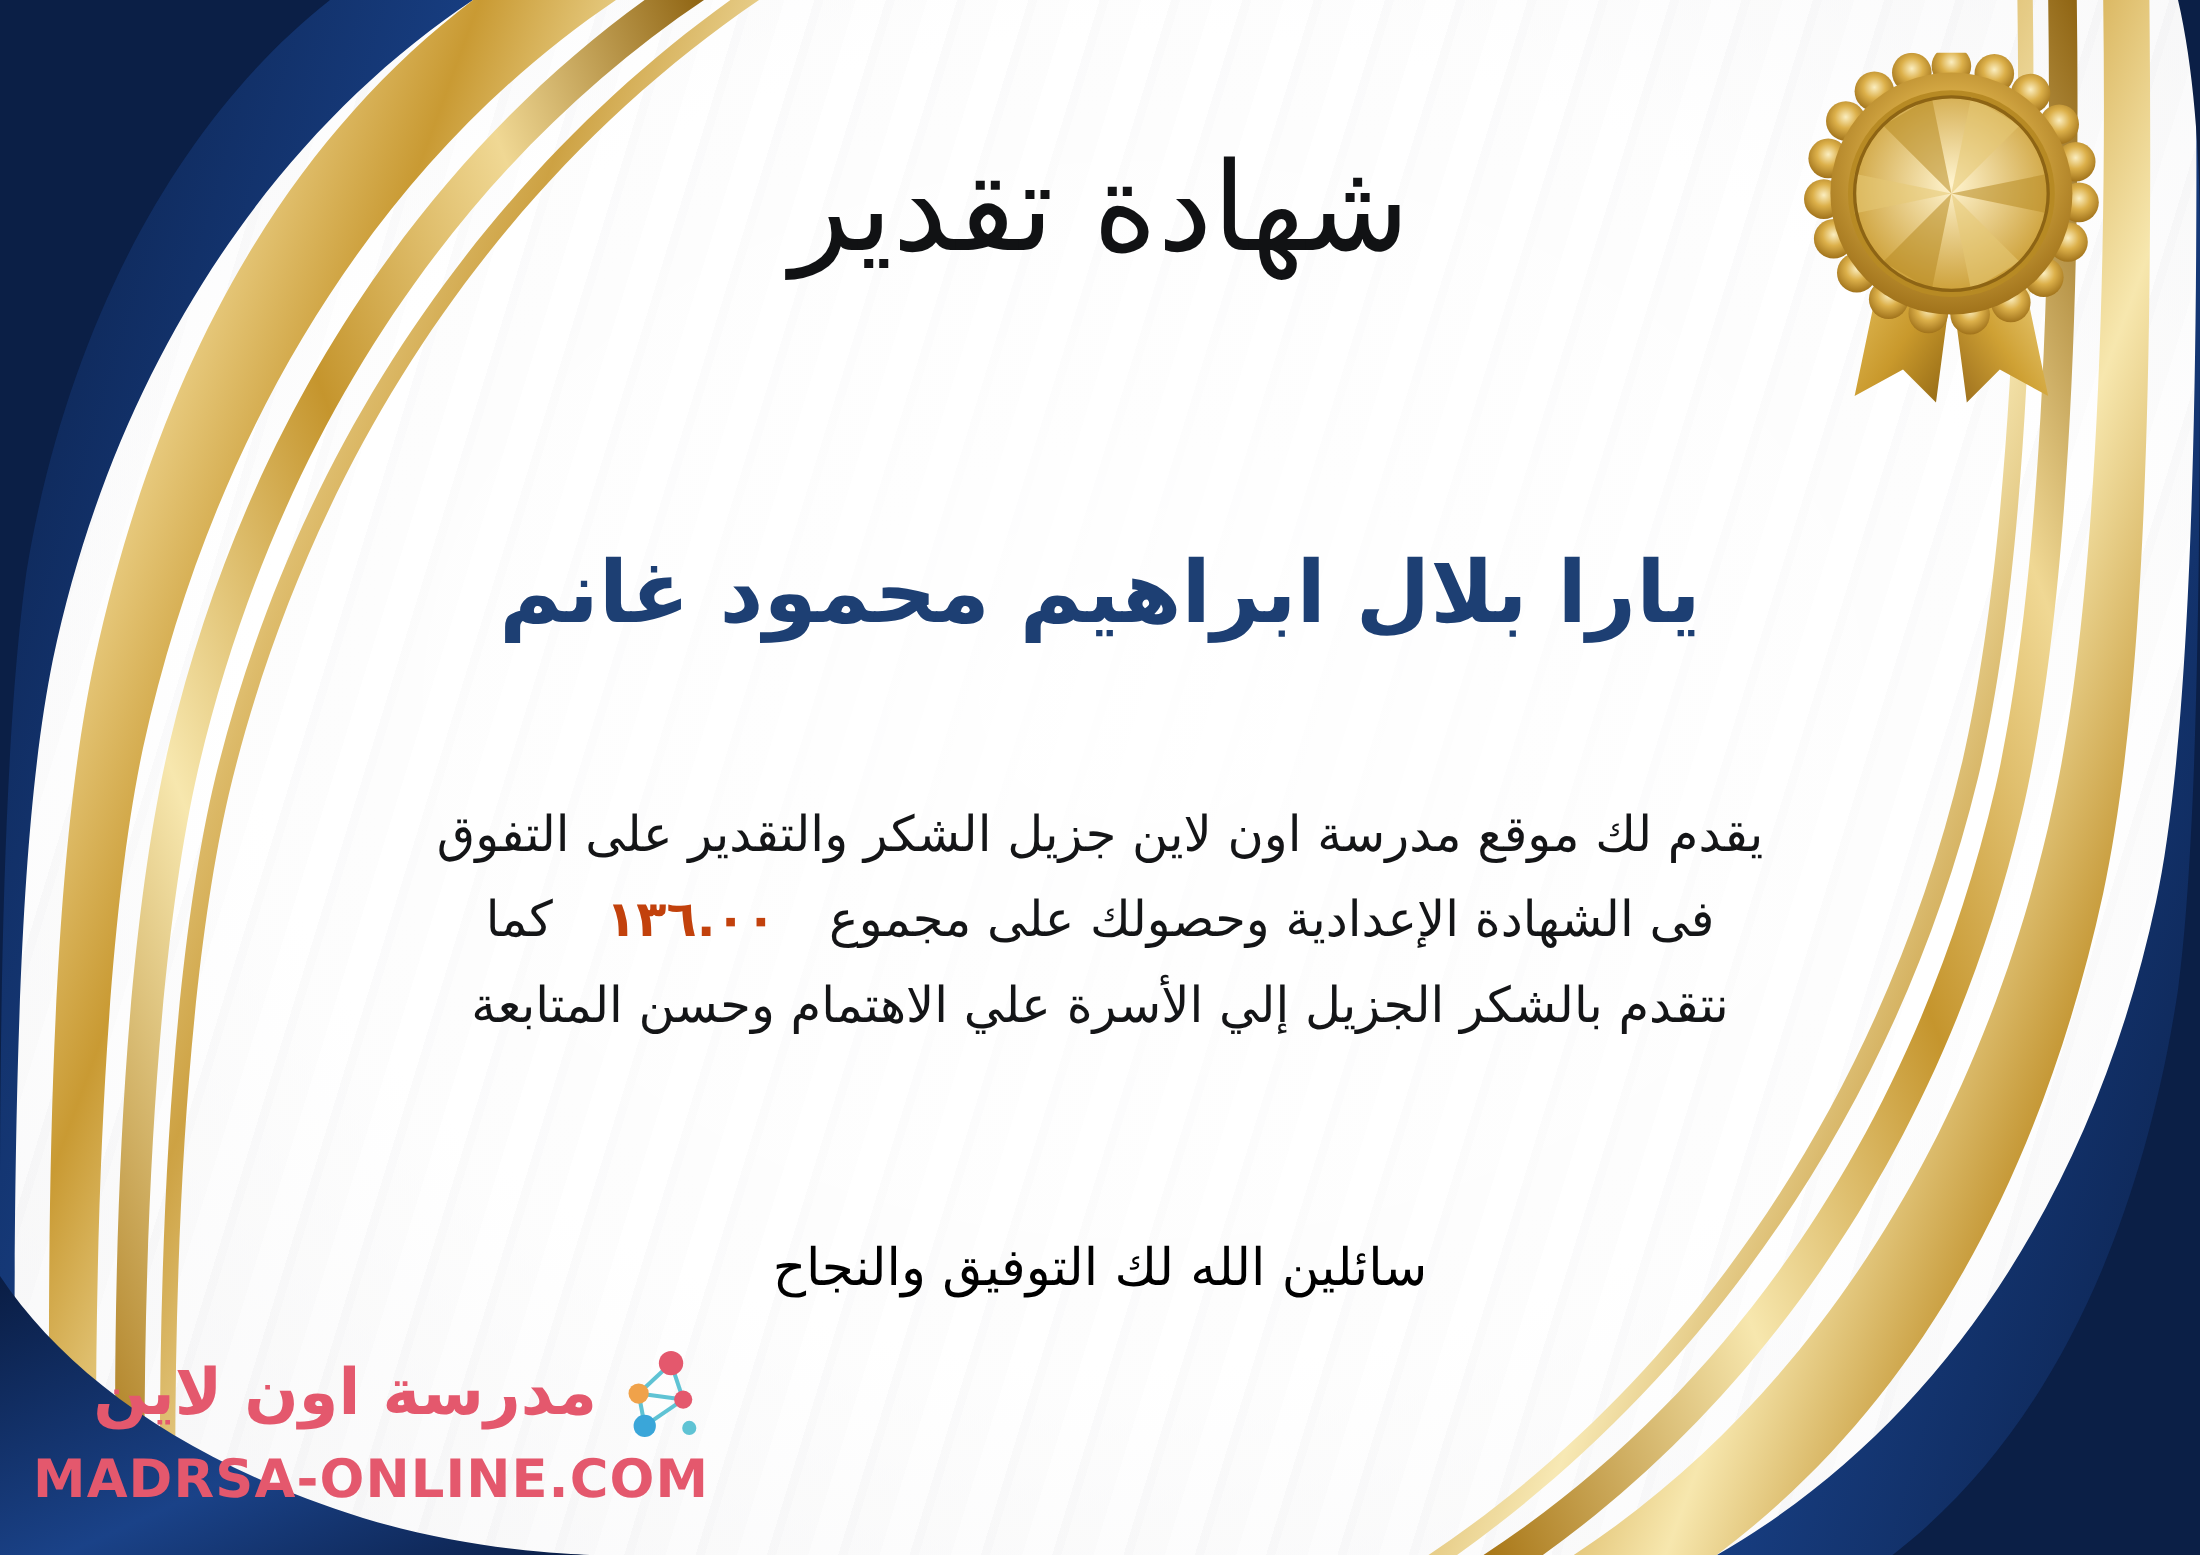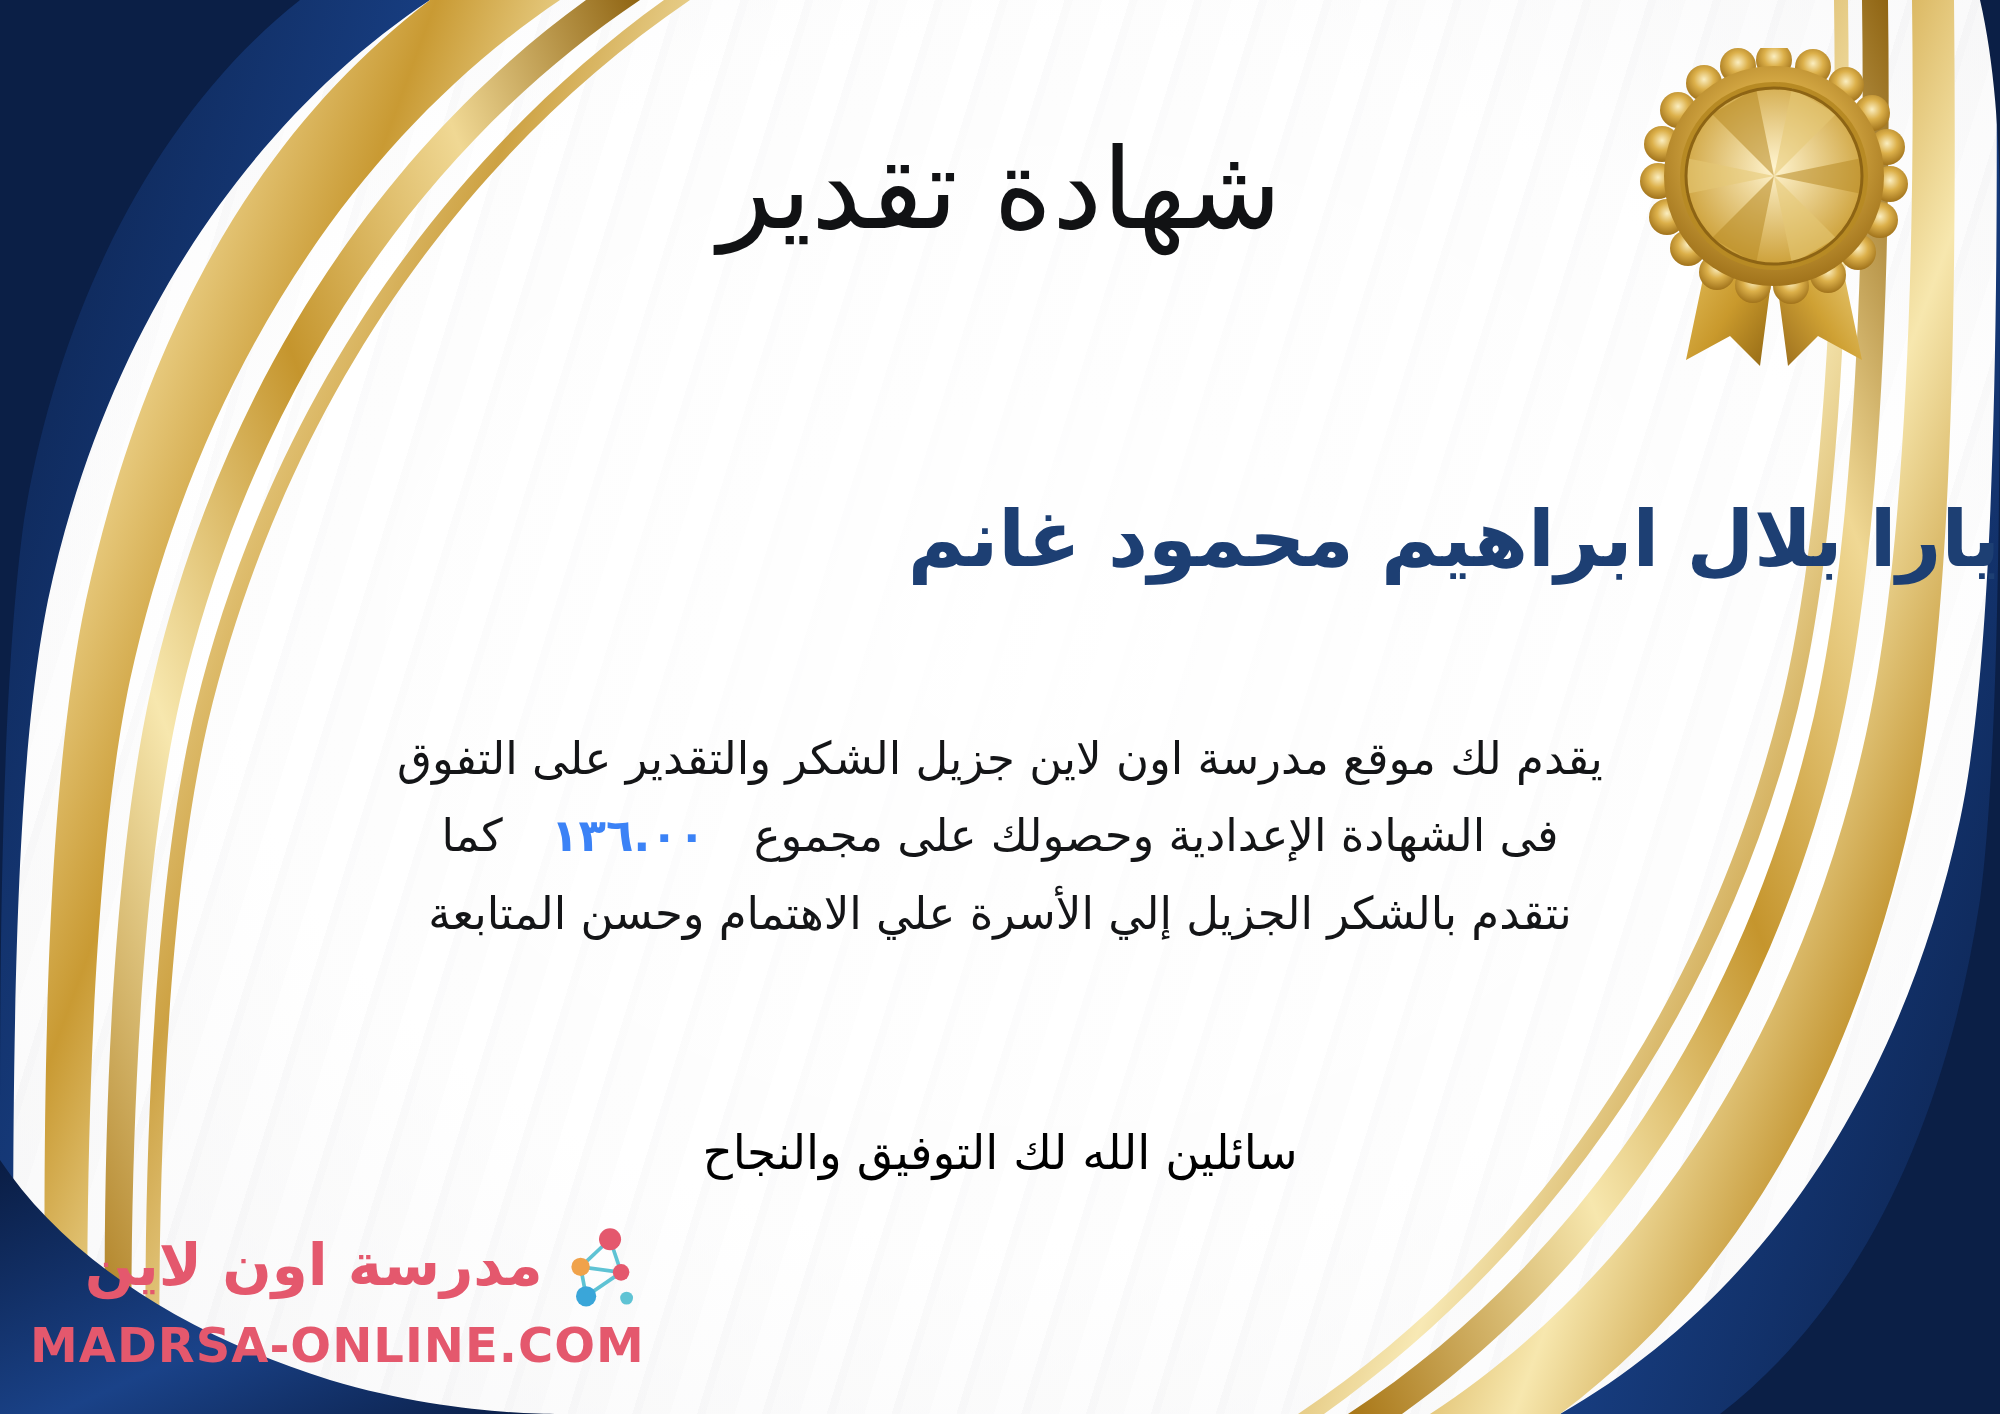--- a/index.html
+++ b/index.html
@@ -74,20 +74,21 @@
     font-weight: 400;
     color: #111214;
     letter-spacing: 1px;
   }
 
   .student-name {
     position: absolute;
     top: 495px;
     left: 0;
     right: 0;
+    text-align: center;
     font-size: 78px;
     line-height: 1.15;
     font-weight: 700;
     color: #1d3f73;
   }
 
   .body-block {
     position: absolute;
     top: 720px;
     left: 60px;
@@ -95,21 +96,21 @@
     text-align: center;
     color: #141517;
     font-size: 45px;
     line-height: 1.72;
   }
   .body-line {
     display: block;
     white-space: nowrap;
   }
   .grade-value {
-    color: #3b82f6;
+    color: #c2410c;
     font-weight: 700;
     padding: 0 34px;
     letter-spacing: 2px;
   }
   .closing-line {
     position: absolute;
     top: 1125px;
     left: 0;
     right: 0;
     text-align: center;

